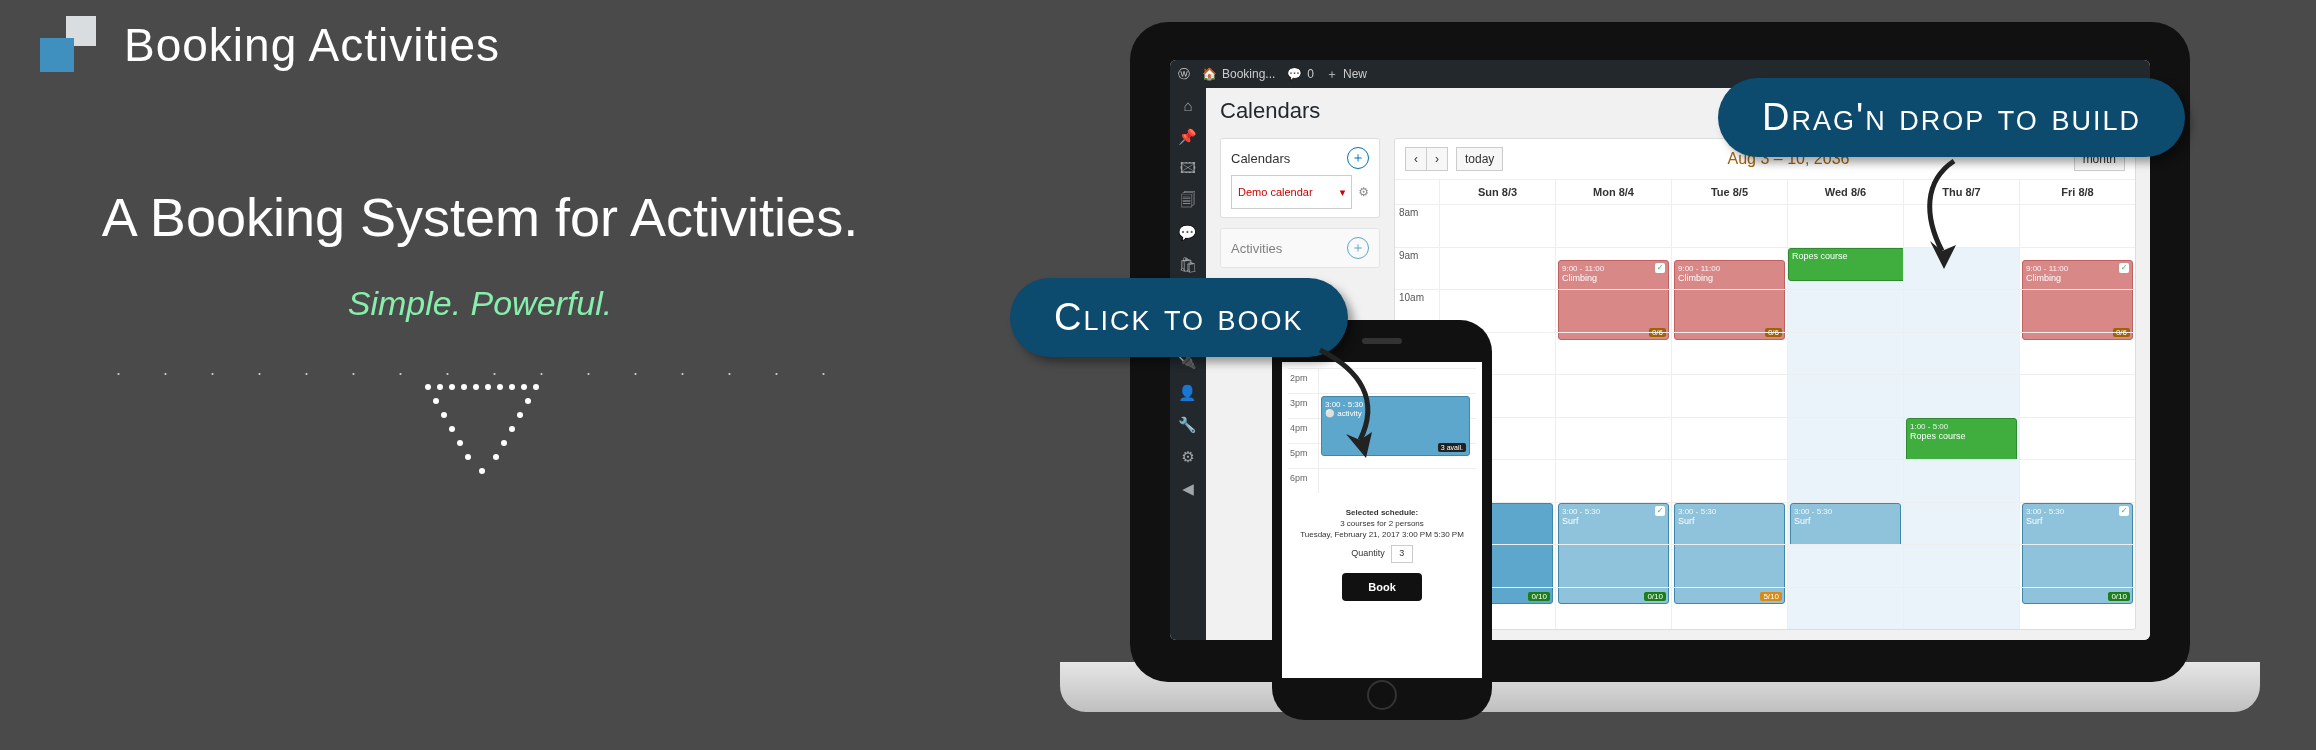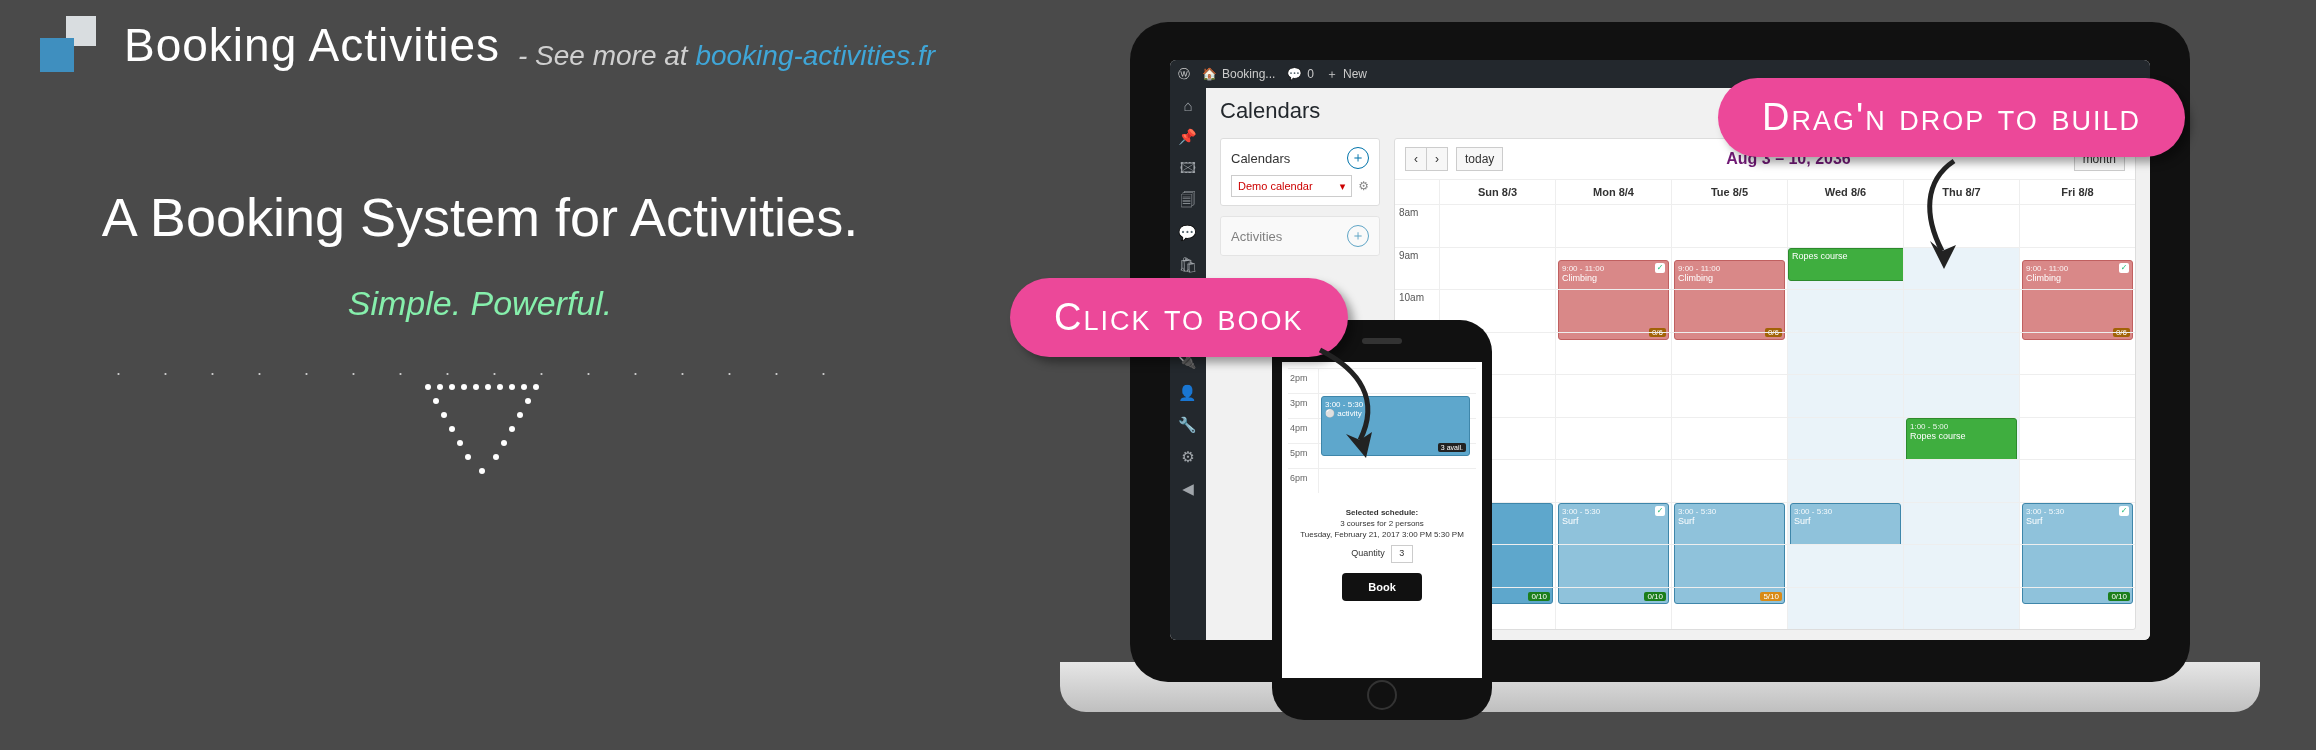--- a/index.html
+++ b/index.html
@@ -30,21 +30,21 @@
   .hero-l2 { font-size: 54px; font-weight: 300; margin-top: 6px; }
   .hero-l3 { font-size: 34px; font-style: italic; color: #86efac; margin-top: 36px; }
   .dots { margin-top: 40px; letter-spacing: 18px; font-size: 18px; color: #c9c9c9; }
   
   .tri-dots { position: relative; width: 110px; height: 90px; }
   .tri-dots span { position: absolute; width: 6px; height: 6px; background: #fff; border-radius: 50%; }
 
   
   .pill {
     position: absolute;
-    background: #ec4899;
+    background: #0c4a6e;
     color: #fff;
     border-radius: 40px;
     font-variant: small-caps;
     font-size: 38px;
     letter-spacing: 2px;
     padding: 18px 44px;
     box-shadow: 6px 6px 8px rgba(0,0,0,0.35);
     white-space: nowrap;
   }
   .pill-click { left: 1010px; top: 278px; z-index: 6; }
@@ -73,30 +73,30 @@
   .wp-sidebar .micon.active { background: #0073aa; color: #fff; }
   .wp-main { flex: 1; background: #f1f1f1; padding: 10px 14px; color: #333; display: flex; gap: 14px; flex-direction: column; }
   .wp-h1 { font-size: 22px; font-weight: 400; color: #23282d; }
   .wp-row { display: flex; gap: 14px; flex: 1; min-height: 0; }
 
   .wp-panel { width: 160px; display: flex; flex-direction: column; gap: 10px; }
   .panel-card { background: #fff; border: 1px solid #ddd; border-radius: 3px; padding: 8px 10px; }
   .panel-title { font-size: 13px; display: flex; justify-content: space-between; align-items: center; }
   .plus-btn { width: 22px; height: 22px; border: 1px solid #0073aa; color: #0073aa; border-radius: 50%; display: flex; align-items: center; justify-content: center; font-size: 14px; background: #fff; }
   .select-mock { margin-top: 6px; display: flex; align-items: center; gap: 6px; }
-  .select-mock .sel { flex: 1; height: 22px; border: 1px solid #ccc; background: #fff; font-size: 11px; display: flex; align-items: center; justify-content: space-between; padding: 0 6px; color: #c00; }
+  .select-mock .sel { flex: 1; height: 34px; border: 1px solid #ccc; background: #fff; font-size: 11px; display: flex; align-items: center; justify-content: space-between; padding: 0 6px; color: #c00; }
   .gear { color: #888; font-size: 12px; }
 
   
   .cal-wrap { flex: 1; background: #fff; border: 1px solid #ddd; border-radius: 3px; display: flex; flex-direction: column; }
   .cal-toolbar { display: flex; justify-content: space-between; align-items: center; padding: 8px 10px; }
   .btn-group { display: flex; }
   .btn-sm { border: 1px solid #ccc; background: #f7f7f7; font-size: 12px; padding: 4px 8px; color: #333; }
   .btn-sm + .btn-sm { border-left: none; }
-  .cal-title { font-size: 16px; font-weight: 700; color: #701a75; }
+  .cal-title { font-size: 16px; font-weight: 400; color: #a16207; }
   .cal-head { display: grid; grid-template-columns: 44px repeat(6,1fr); border-top: 1px solid #eee;}
   .cal-head div { font-size: 11px; text-align: center; padding: 6px 2px; border-left: 1px solid #eee; color: #333; font-weight: 600; }
   .cal-head div:first-child { border-left: none; }
   .cal-grid { flex: 1; display: grid; grid-template-columns: 44px repeat(6,1fr); grid-auto-rows: 1fr; position: relative; overflow: hidden; }
   .cal-grid .hour { font-size: 10px; color: #555; border-top: 1px solid #eee; padding: 2px 4px; }
   .cal-grid .cell { border-top: 1px solid #eee; border-left: 1px solid #eee; position: relative; }
   .evt { position: absolute; left: 2px; right: 2px; border-radius: 3px; font-size: 9px; color: #fff; padding: 2px 3px; overflow: hidden; }
   .evt .time { font-size: 8px; opacity: .9; }
   .evt .badge { position: absolute; right: 2px; bottom: 2px; font-size: 8px; padding: 0 3px; border-radius: 2px; }
   .evt .check { position: absolute; right: 3px; top: 2px; width: 10px; height: 10px; background: #fff; border-radius: 2px; color: #2b7; font-size: 8px; display: flex; align-items: center; justify-content: center; }
@@ -131,24 +131,20 @@
 </style>
 </head>
 <body>
 
 <div class="logo-block">
   <div class="logo-mark">
     <div class="sq1"></div>
       <div class="sq2"></div>
   </div>
   <div class="logo-title">Booking Activities</div>
-  <div class="logo-sub">
-    <span>- See more at </span>
-    <a href="#">booking-activities.fr</a>
-  </div>
 </div>
 
 <div class="hero">
   <div class="hero-l2">A Booking System for Activities.</div>
   <div class="hero-l3">Simple. Powerful.</div>
   <div class="dots">· · · · · · · · · · · · · · · ·</div>
   <div class="tri-dots">
 
     <span style="left:0;top:0"></span>
       <span style="left:12px;top:0"></span>

